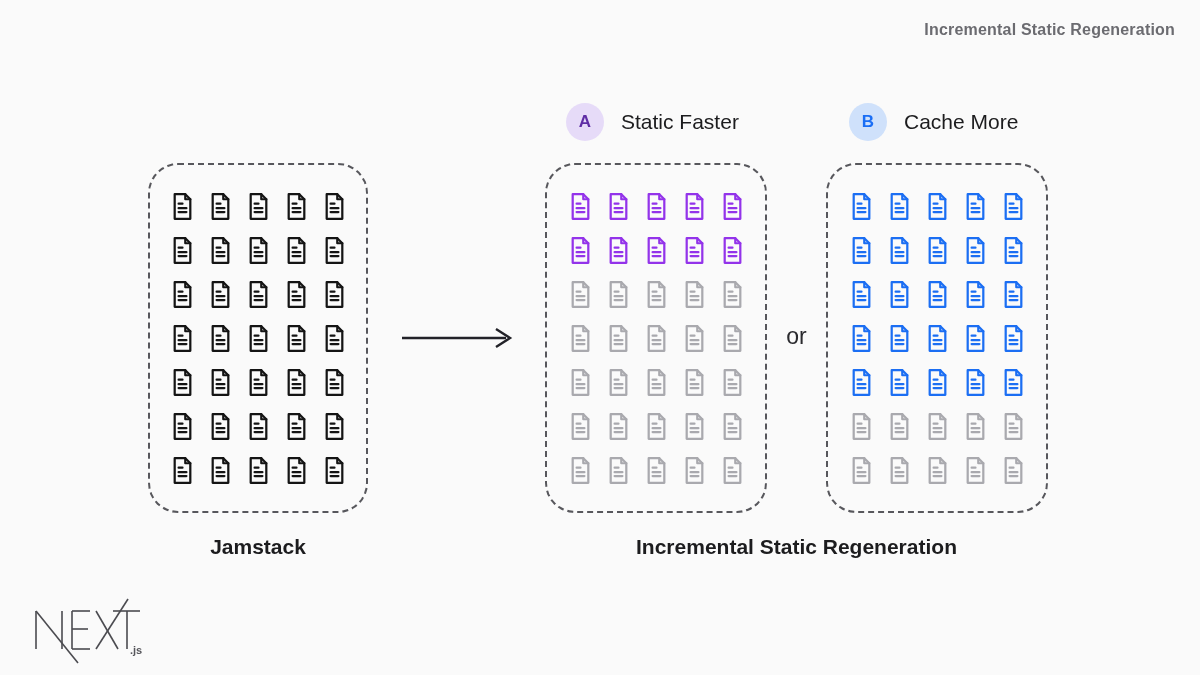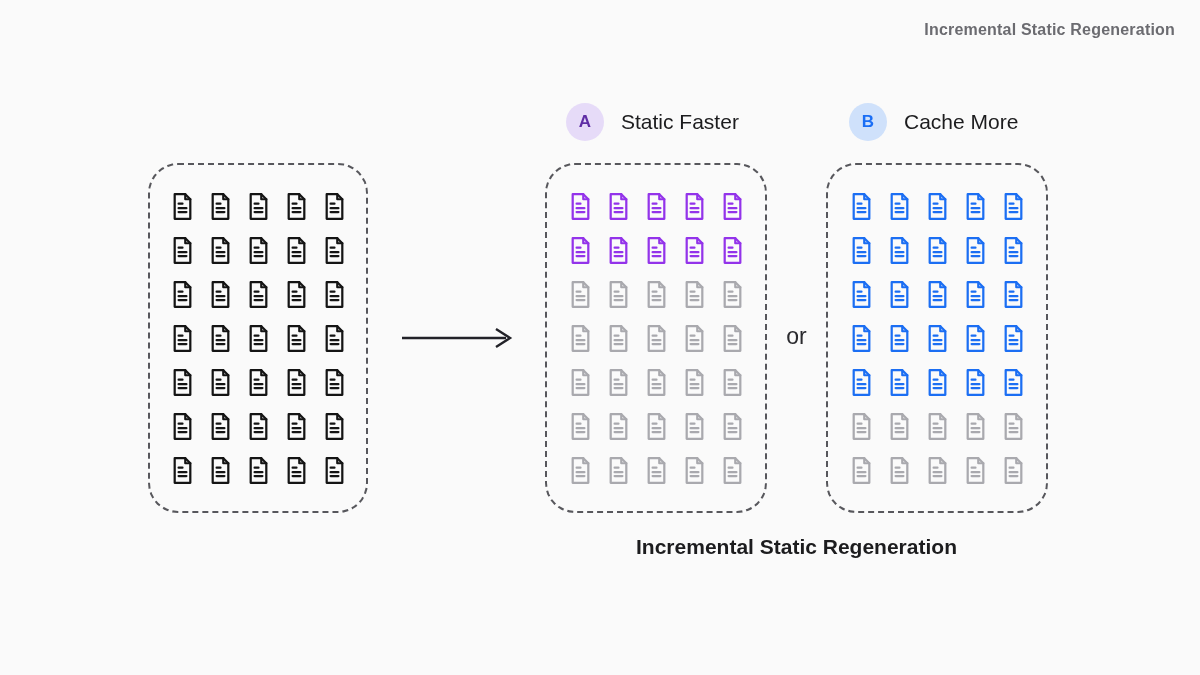--- a/index.html
+++ b/index.html
@@ -1045,16 +1045,37 @@
             <path d="M5 2 H14.5 L19 6.5 V24 H5 Z"></path>
             <path d="M14.5 2 V6.5 H19"></path>
             <path d="M8.5 10.5 H12"></path>
             <path d="M8.5 14.5 H15.5"></path>
             <path d="M8.5 18 H15.5"></path>
           </svg>
         </span>
       </div>
   </div>
 
+  <div class="caption left">Jamstack</div>
   <div class="caption right">Incremental Static Regeneration</div>
 
+  <div class="logo-wrap">
+    <svg viewBox="0 0 118 80" fill="none" stroke="#4b4b50" stroke-width="1.6">
+
+      <path d="M8 63 V25"></path>
+      <path d="M8 25 L50 77"></path>
+      <path d="M34 25 V63"></path>
+
+      <path d="M44 25 V63"></path>
+      <path d="M44 25 H62"></path>
+      <path d="M44 43 H60"></path>
+      <path d="M44 63 H62"></path>
+
+      <path d="M68 25 L90 63"></path>
+      <path d="M68 63 L100 13"></path>
+
+      <path d="M85 25 H112"></path>
+      <path d="M99 25 V63"></path>
+      <text x="102" y="68" font-size="11" font-weight="700" fill="#55555a" stroke="none">.js</text>
+    </svg>
+  </div>
 
 </div>
 
 </body></html>

